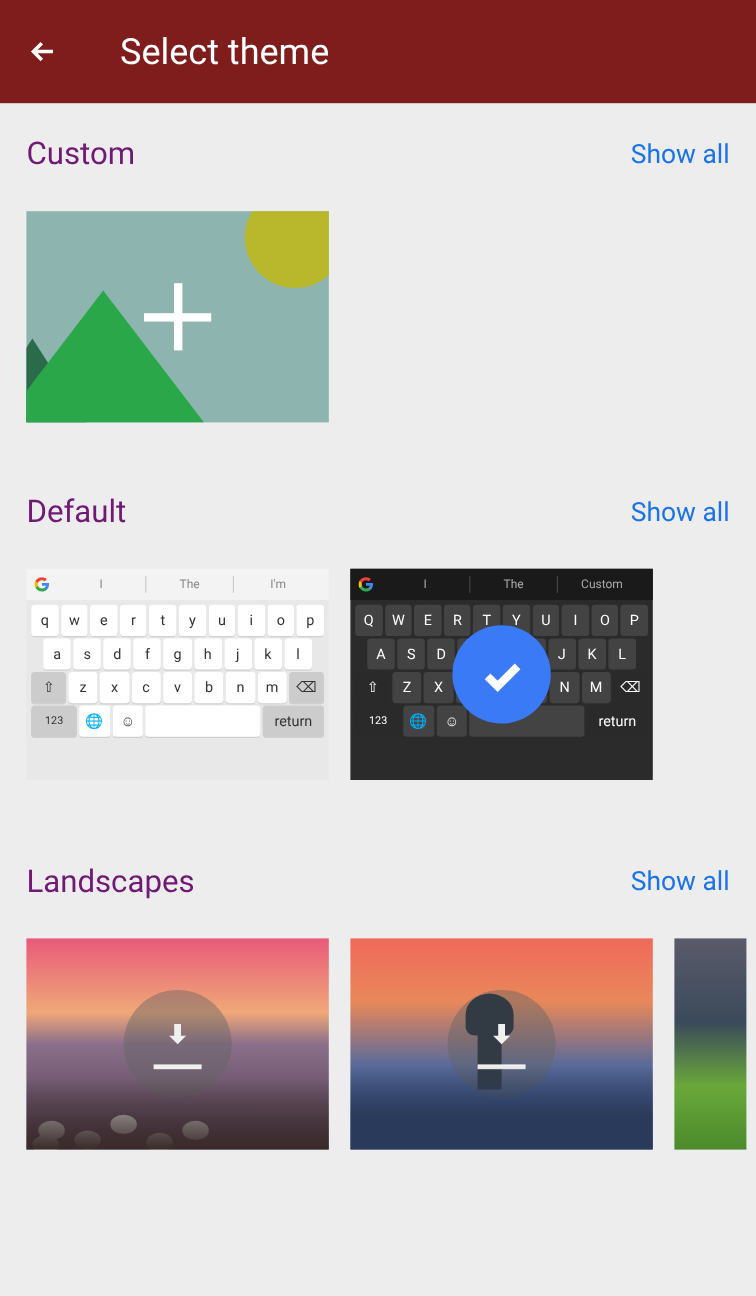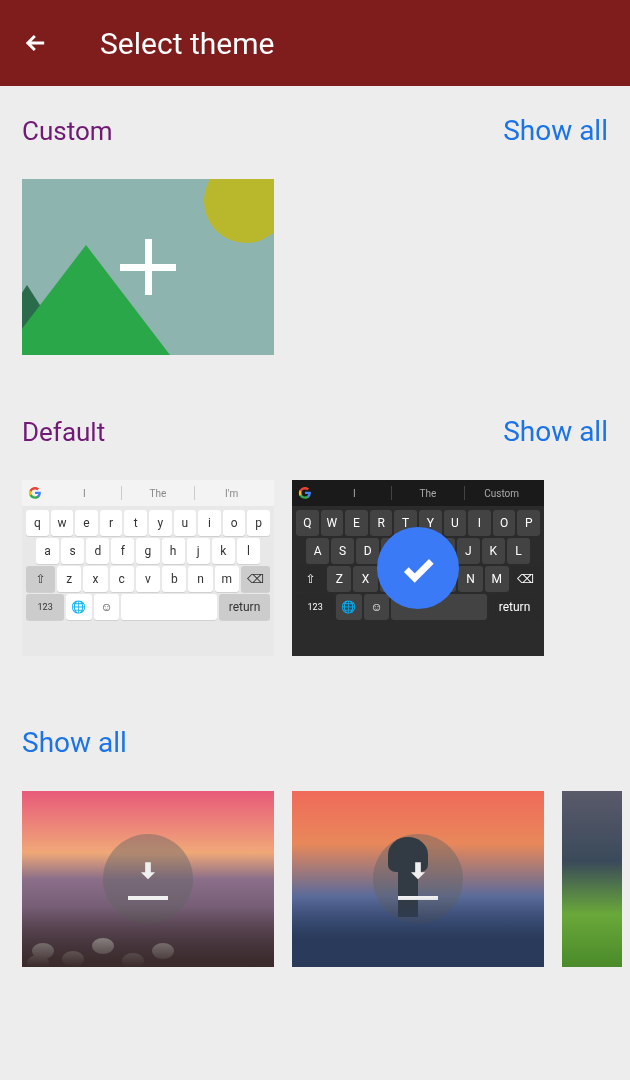--- a/index.html
+++ b/index.html
@@ -4,21 +4,21 @@
 <style>
 *{margin:0;padding:0;box-sizing:border-box;font-family:Roboto,Arial,sans-serif}
 body{width:630px;height:1080px;background:#ededed;overflow:hidden}
 .header{height:86px;background:#7f1d1d;display:flex;align-items:center;padding:0 20px}
 .back-icon{width:32px;height:32px;display:flex;align-items:center;justify-content:center}
 .back-icon svg{stroke:#fff;stroke-width:2.5;fill:none}
 .title{color:#fff;font-size:30px;margin-left:48px;font-weight:400}
 .section{padding:28px 22px 0}
 .section-header{display:flex;justify-content:space-between;align-items:center;margin-bottom:32px}
 .section-title{font-size:26px;color:#701a75;font-weight:400}
-.show-all{color:#1a73e8;font-size:28px;font-weight:400}
+.show-all{color:#1a73e8;font-size:22px;font-weight:400}
 .theme-row{display:flex;gap:18px}
 .theme-card{width:252px;height:176px;position:relative;flex-shrink:0}
 
 
 .custom-card{background:#8db4ae;position:relative;overflow:hidden}
 .sun{position:absolute;top:-20px;right:-14px;width:84px;height:84px;background:#b9b82d;border-radius:50%}
 .mountain{position:absolute;bottom:0;left:-20px;width:0;height:0;border-left:84px solid transparent;border-right:84px solid transparent;border-bottom:110px solid #2aa748}
 .mountain2{position:absolute;bottom:0;left:-40px;width:0;height:0;border-left:45px solid transparent;border-right:45px solid transparent;border-bottom:70px solid #2a6b4c}
 .plus{position:absolute;top:50%;left:50%;transform:translate(-50%,-50%)}
 .plus:before,.plus:after{content:"";position:absolute;background:#fff}
@@ -222,20 +222,21 @@
         <svg viewBox="0 0 24 24" width="40" height="40">
             <path d="M5 13l5 5L20 8"></path>
           </svg>
       </div>
     </div>
   </div>
 </div>
 
 <div class="section landscapes">
   <div class="section-header">
+    <div class="section-title">Landscapes</div>
     <div class="show-all">Show all</div>
   </div>
   <div class="theme-row">
     <div class="theme-card landscape ls1">
       <div class="rocks"></div>
       <div class="download-badge">
         <svg viewBox="0 0 24 24" width="34" height="34">
             <path d="M12 3v12l-5-5h3V3h4v7h3l-5 5z"></path>
           </svg>
         <div class="dl-line"></div>

